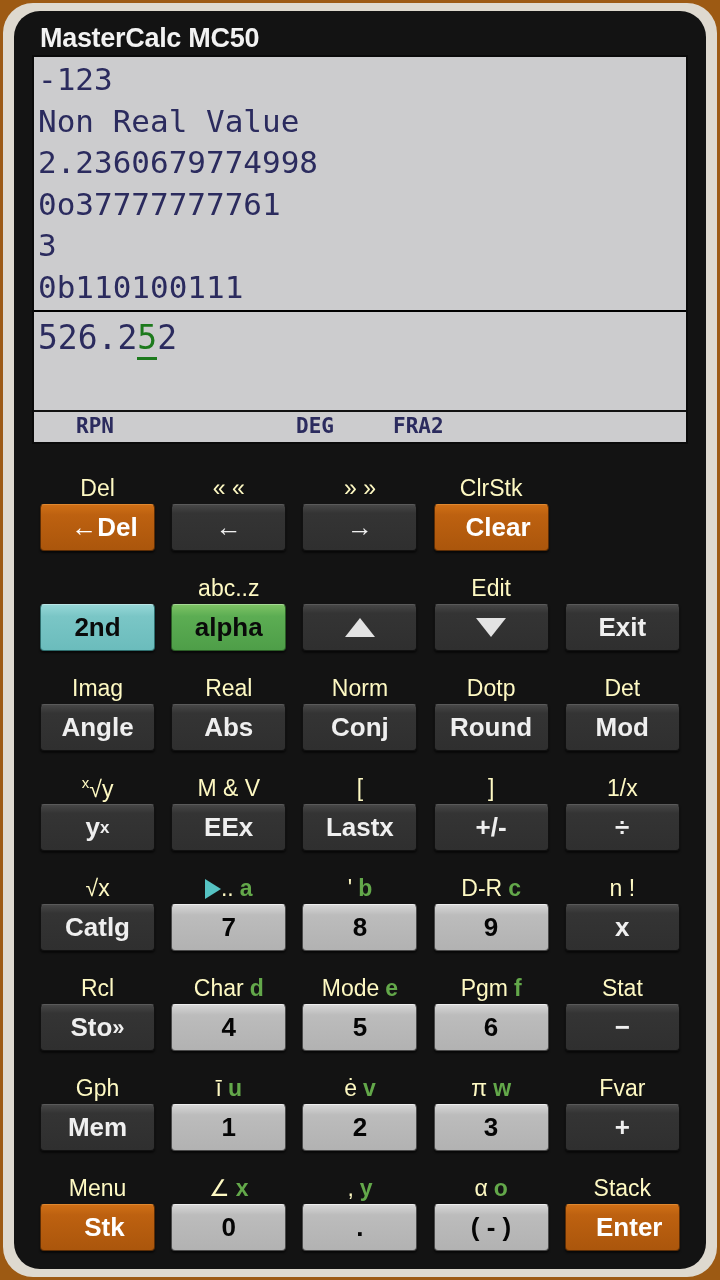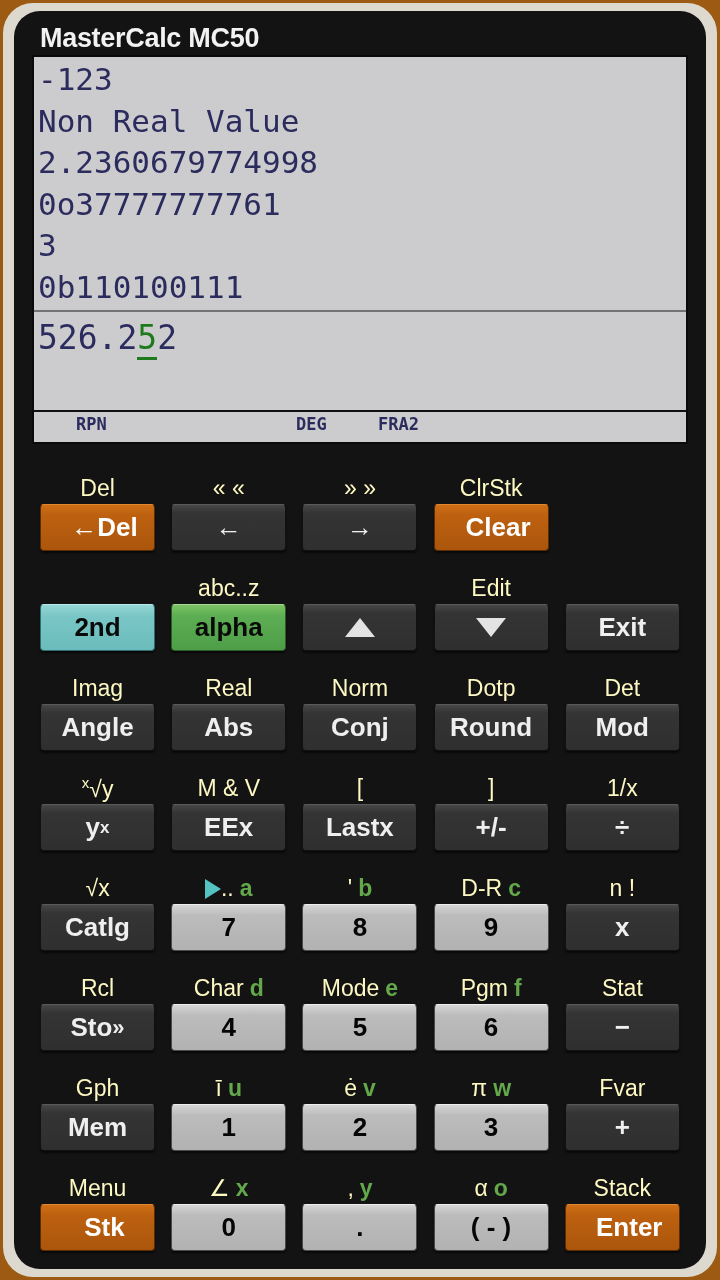--- a/index.html
+++ b/index.html
@@ -53,21 +53,21 @@
   #display-area {
     position: absolute;
     left: 18px; top: 44px;
     width: 656px;
     background: #ccccce;
     border: 2px solid #0a0a0a;
     box-sizing: border-box;
   }
   #stack-lines {
     padding: 2px 0 2px 2px;
-    border-bottom: 2px solid #737373;
+    border-bottom: 2px solid #000000;
   }
   .stack-line {
     font-family: "DejaVu Sans Mono", "Liberation Mono", monospace;
     font-size: 31px;
     line-height: 41.5px;
     color: #2b2b5e;
     white-space: pre;
     padding-left: 2px;
     height: 41.5px;
     overflow: hidden;
@@ -86,27 +86,27 @@
     padding: 4px 17px 0 4px;
   }
   .cursor-char {
     color: #1d7a1d;
     border-bottom: 3px solid #1d7a1d;
   }
   #status-bar {
     height: 30px;
     position: relative;
     font-family: "DejaVu Sans Mono", "Liberation Mono", monospace;
-    font-size: 17px;
+    font-size: 21px;
     color: #2b2b5e;
     font-weight: bold;
   }
   #status-rpn { position: absolute; left: 42px; top: 2px; }
   #status-ang { position: absolute; left: 262px; top: 2px; }
-  #status-fra { position: absolute; left: 344px; top: 2px; }
+  #status-fra { position: absolute; left: 359px; top: 2px; }
 
   
   #keypad {
     position: absolute;
     left: 18px;
     top: 460px;
     width: 656px;
   }
   .key-row {
     display: flex;

